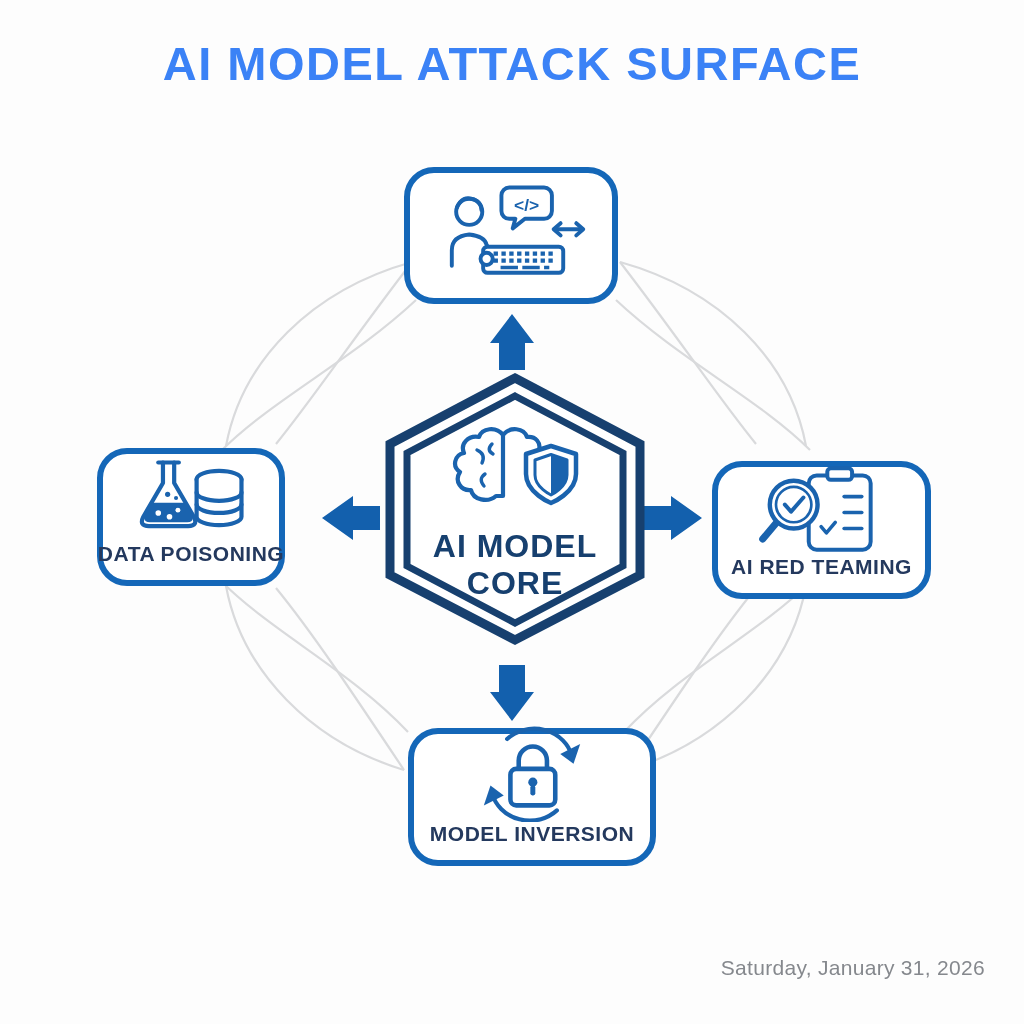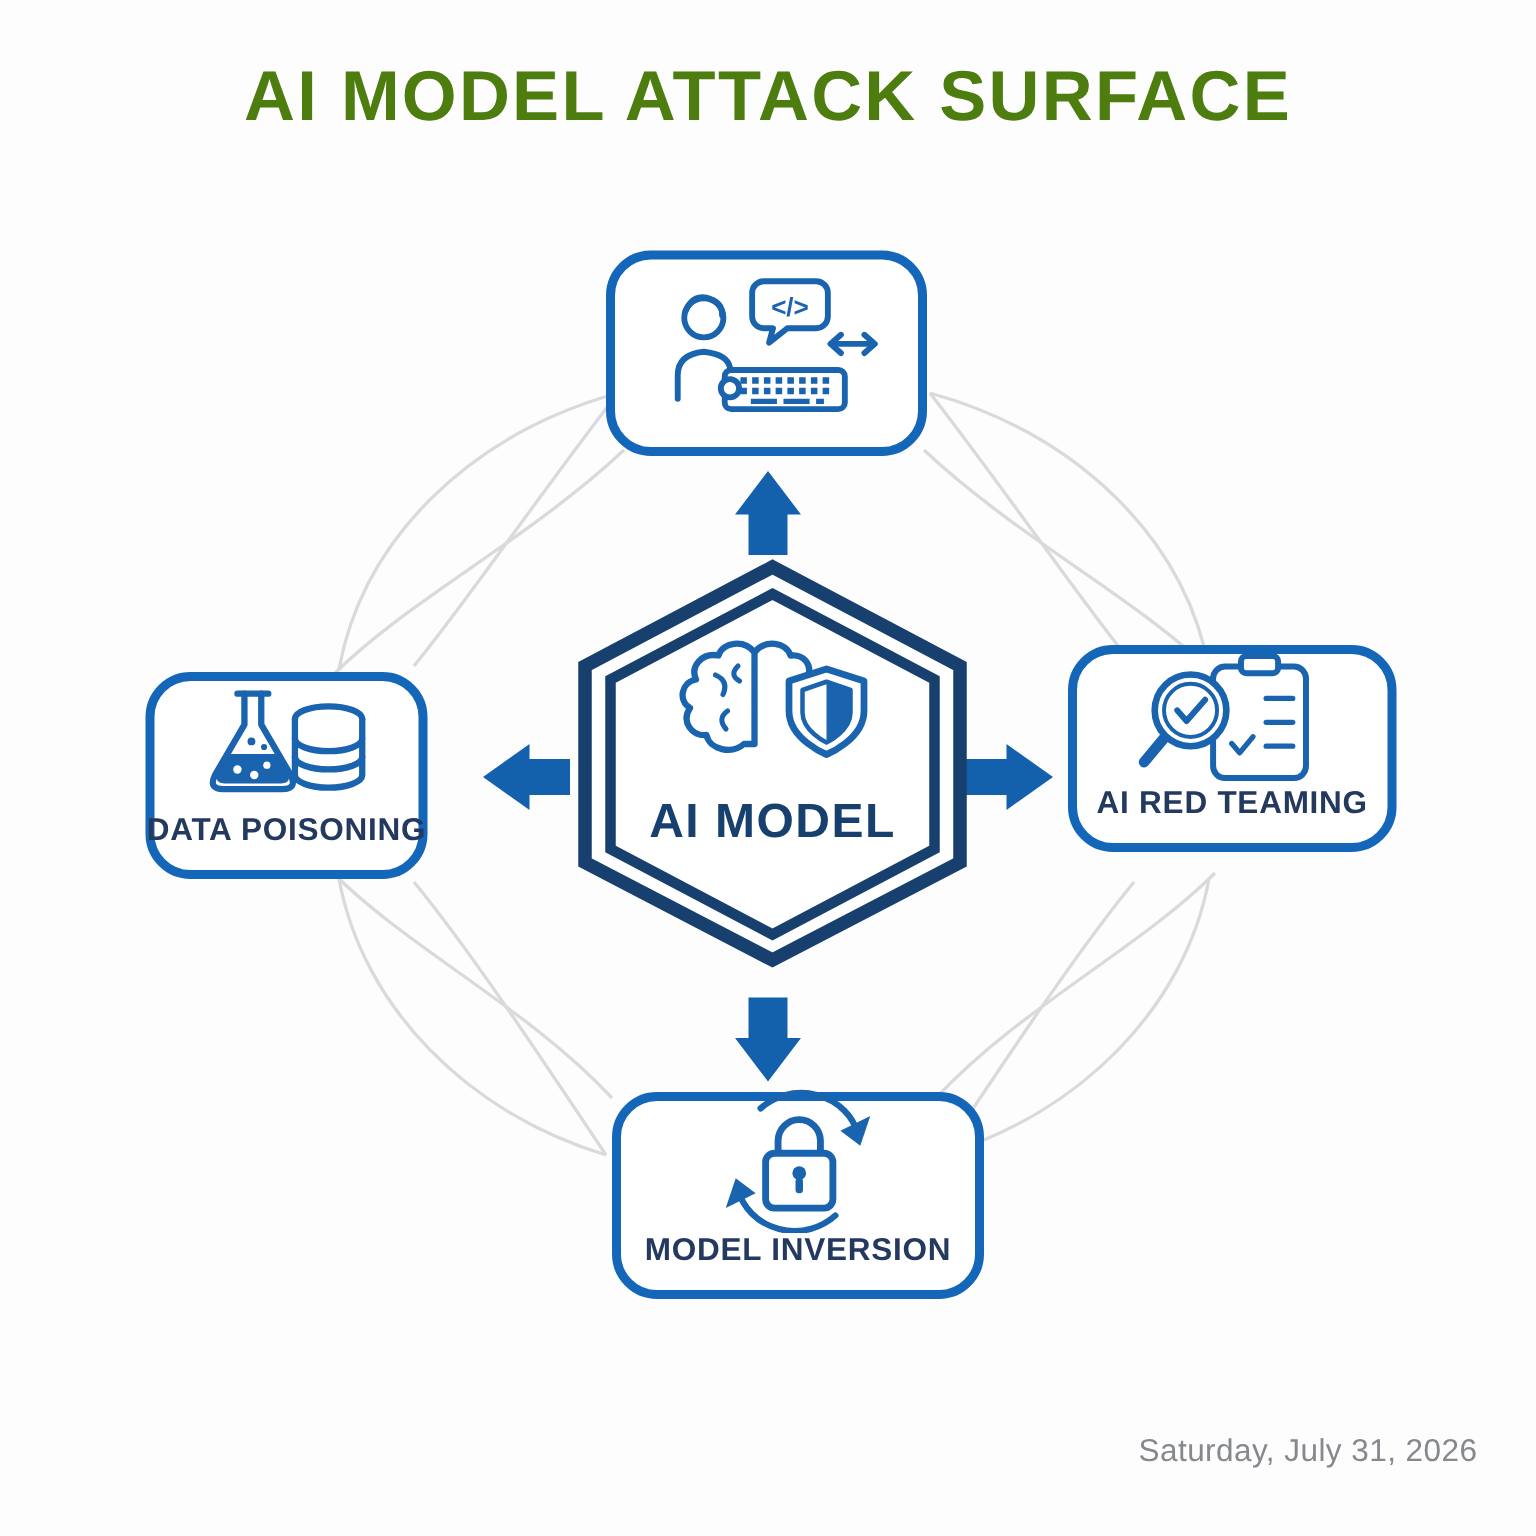--- a/index.html
+++ b/index.html
@@ -8,39 +8,39 @@
     width:1024px;height:1024px;
     background:#fdfdfd;
     font-family:"Liberation Sans", sans-serif;
     overflow:hidden;
   }
   #bg-svg{position:absolute;left:0;top:0;width:1024px;height:1024px;}
   .title{
     position:absolute;top:36px;left:0;width:100%;
     text-align:center;
     font-size:47px;font-weight:700;letter-spacing:1.5px;
-    color:#4d7c0f;
+    color:#3b82f6;
   }
   .node{
     position:absolute;
     box-sizing:border-box;
     border:6px solid #1467b8;
     border-radius:30px;
     background:#ffffff;
     display:flex;flex-direction:column;align-items:center;justify-content:flex-end;
     padding-bottom:10px;
   }
   .node-icon{flex:1;display:flex;align-items:center;justify-content:center;width:100%;}
   .node-label{
     font-size:21px;font-weight:700;letter-spacing:.5px;
     color:#24395e;white-space:nowrap;margin-bottom:4px;
   }
   .node-top{left:404px;top:167px;width:214px;height:137px;}
   .node-left{left:97px;top:448px;width:188px;height:138px;}
-  .node-right{left:712px;top:430px;width:219px;height:138px;}
+  .node-right{left:712px;top:461px;width:219px;height:138px;}
   .node-bottom{left:408px;top:728px;width:248px;height:138px;}
   .core{
     position:absolute;left:400px;top:422px;width:230px;
     display:flex;flex-direction:column;align-items:center;
   }
   .core-label{
     margin-top:14px;text-align:center;
     font-size:32px;font-weight:700;line-height:37px;letter-spacing:1px;
     color:#17406f;
   }
@@ -175,18 +175,19 @@
           <path d="M 45 52 q -7 5 -1 12" stroke-width="3.4"></path>
           <path d="M 52 22 q -6 6 1 10" stroke-width="3.4"></path>
           <path d="M 86 32 L 111 24 L 136 32 V 52 C 136 71 111 81 111 81 C 111 81 86 71 86 52 Z" fill="#fff" stroke-width="4.5"></path>
           <path d="M 95 38 L 111 32.5 L 127 38 V 53 C 127 65.5 111 73 111 73 C 111 73 95 65.5 95 53 Z" stroke-width="3"></path>
         </g>
         <path d="M 111 32.5 L 127 38 V 53 C 127 65.5 111 73 111 73 Z" fill="#1a63ae"></path>
       </svg>
     </div>
     <div class="core-label">
       <div>AI MODEL</div>
+      <div>CORE</div>
     </div>
   </div>
 
-  <div class="footer-date">Saturday, July 31, 2026</div>
+  <div class="footer-date">Saturday, January 31, 2026</div>
 
 </div>
 
 </body></html>

